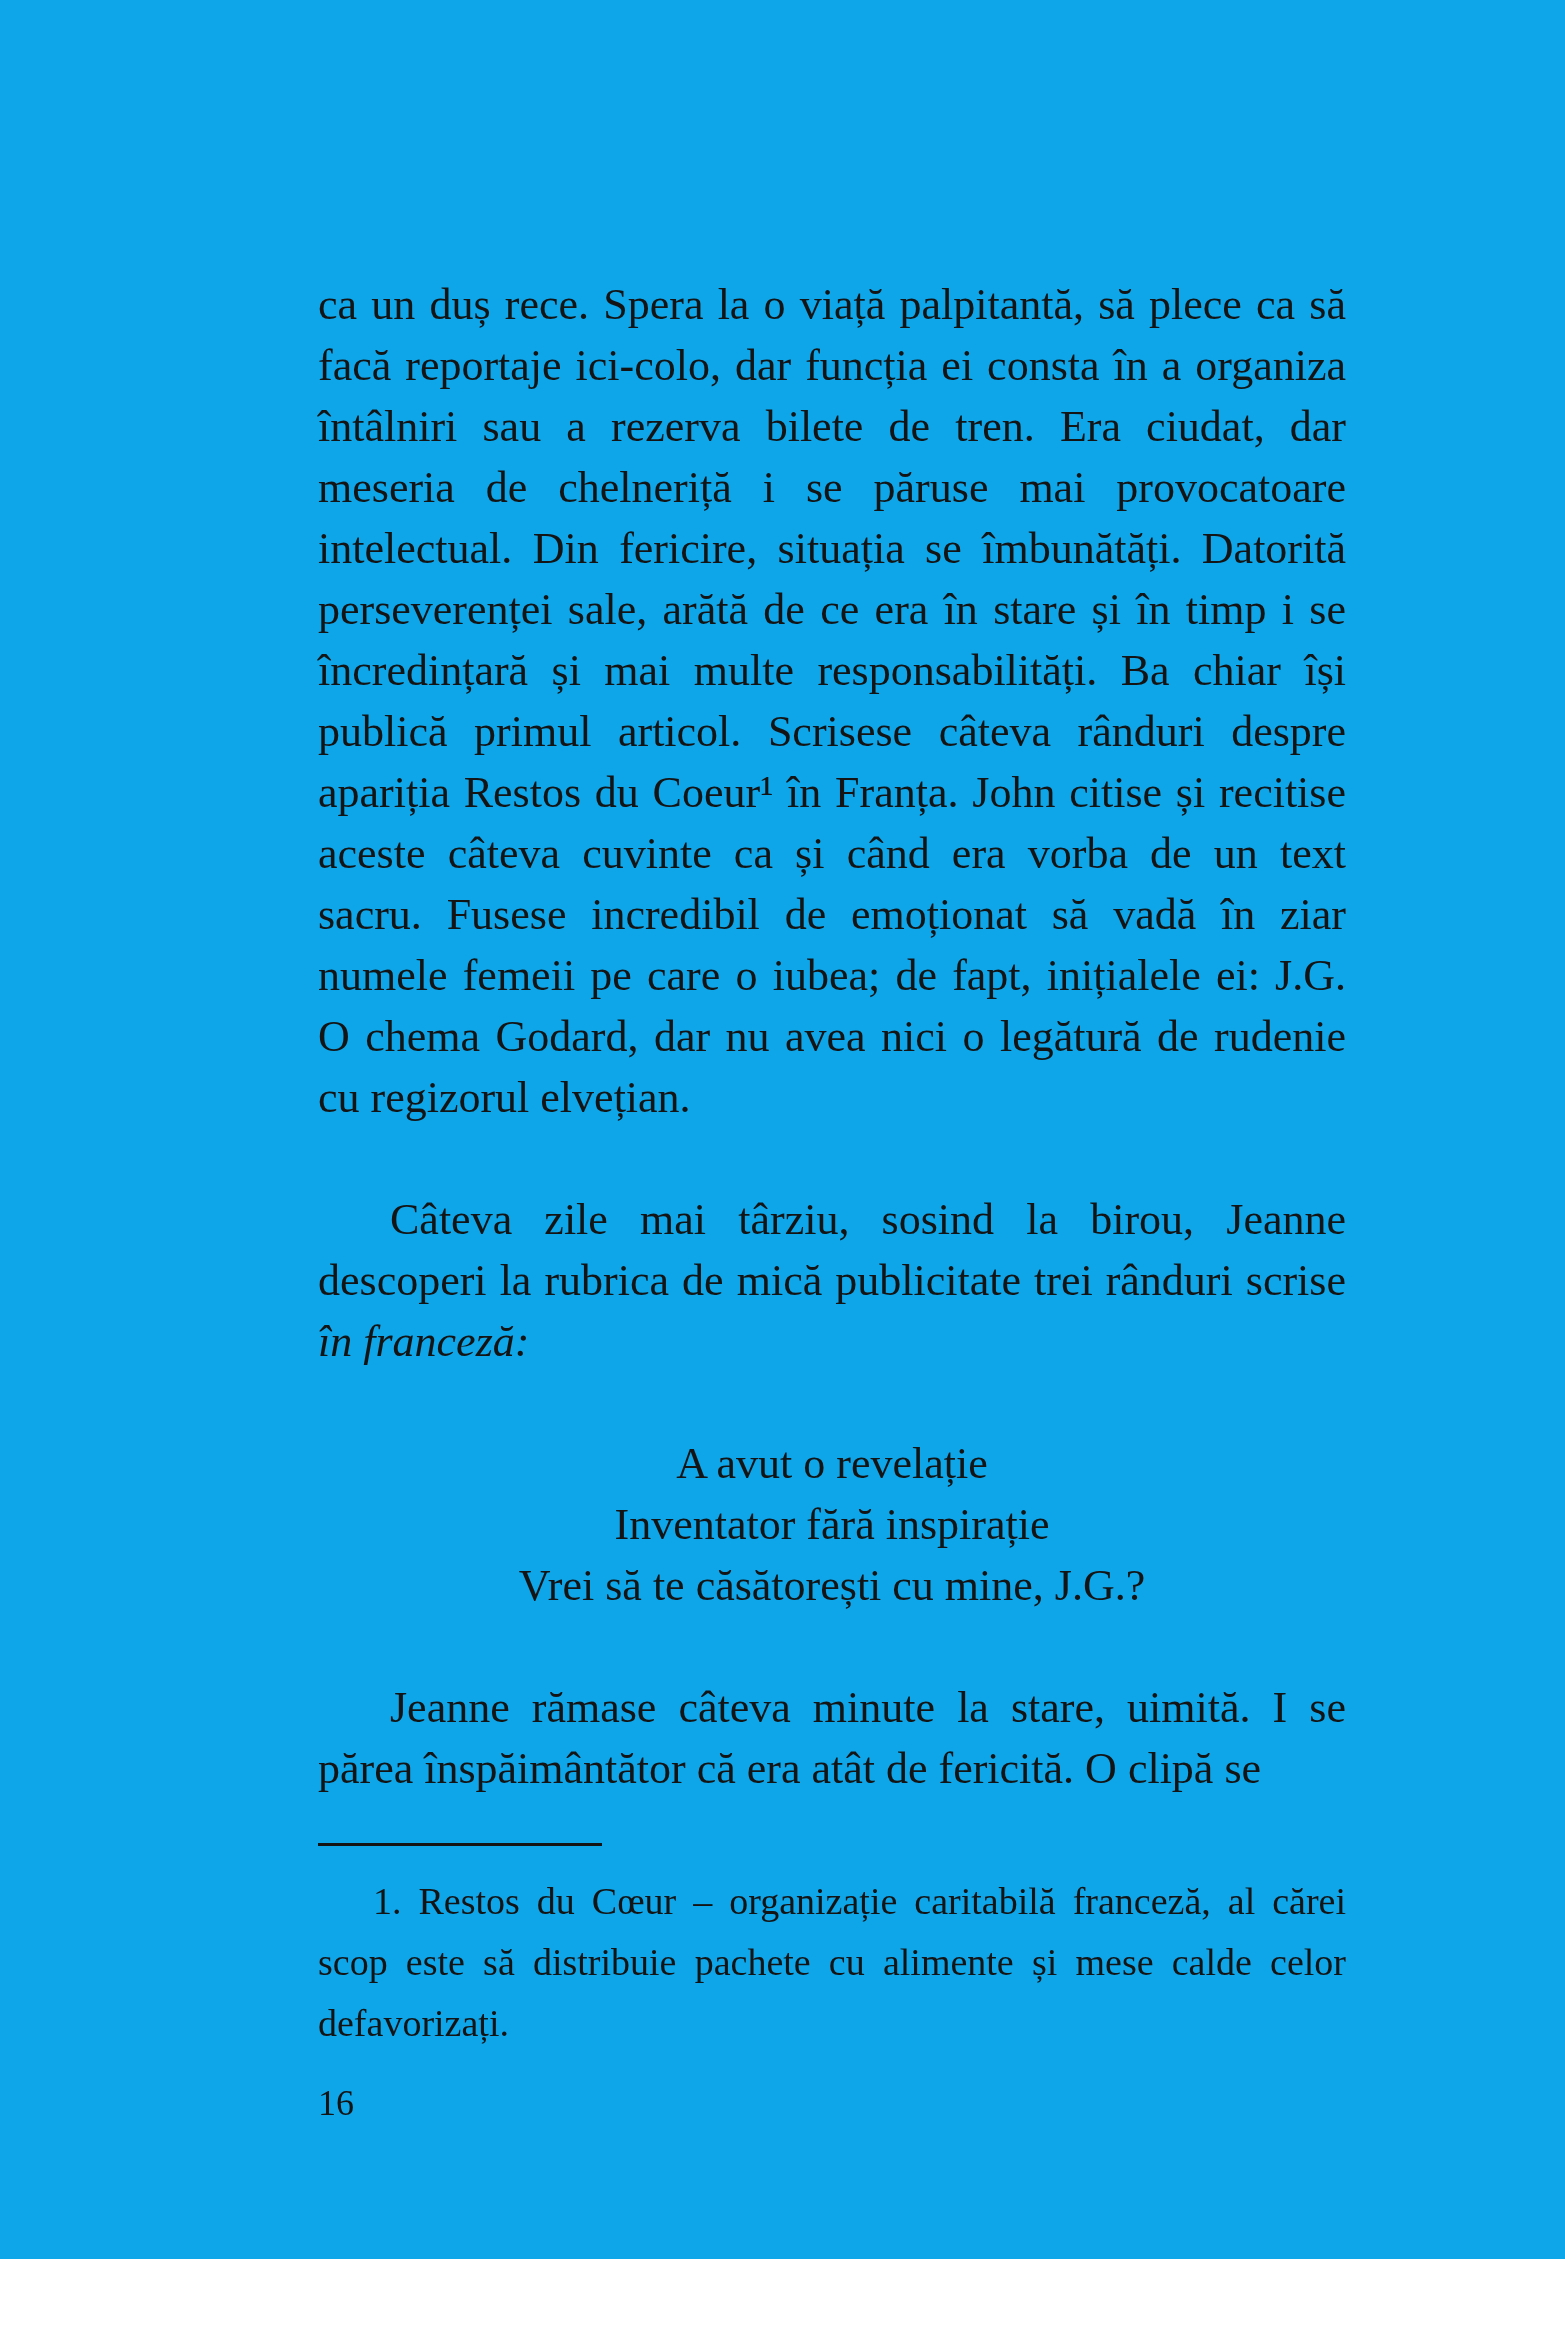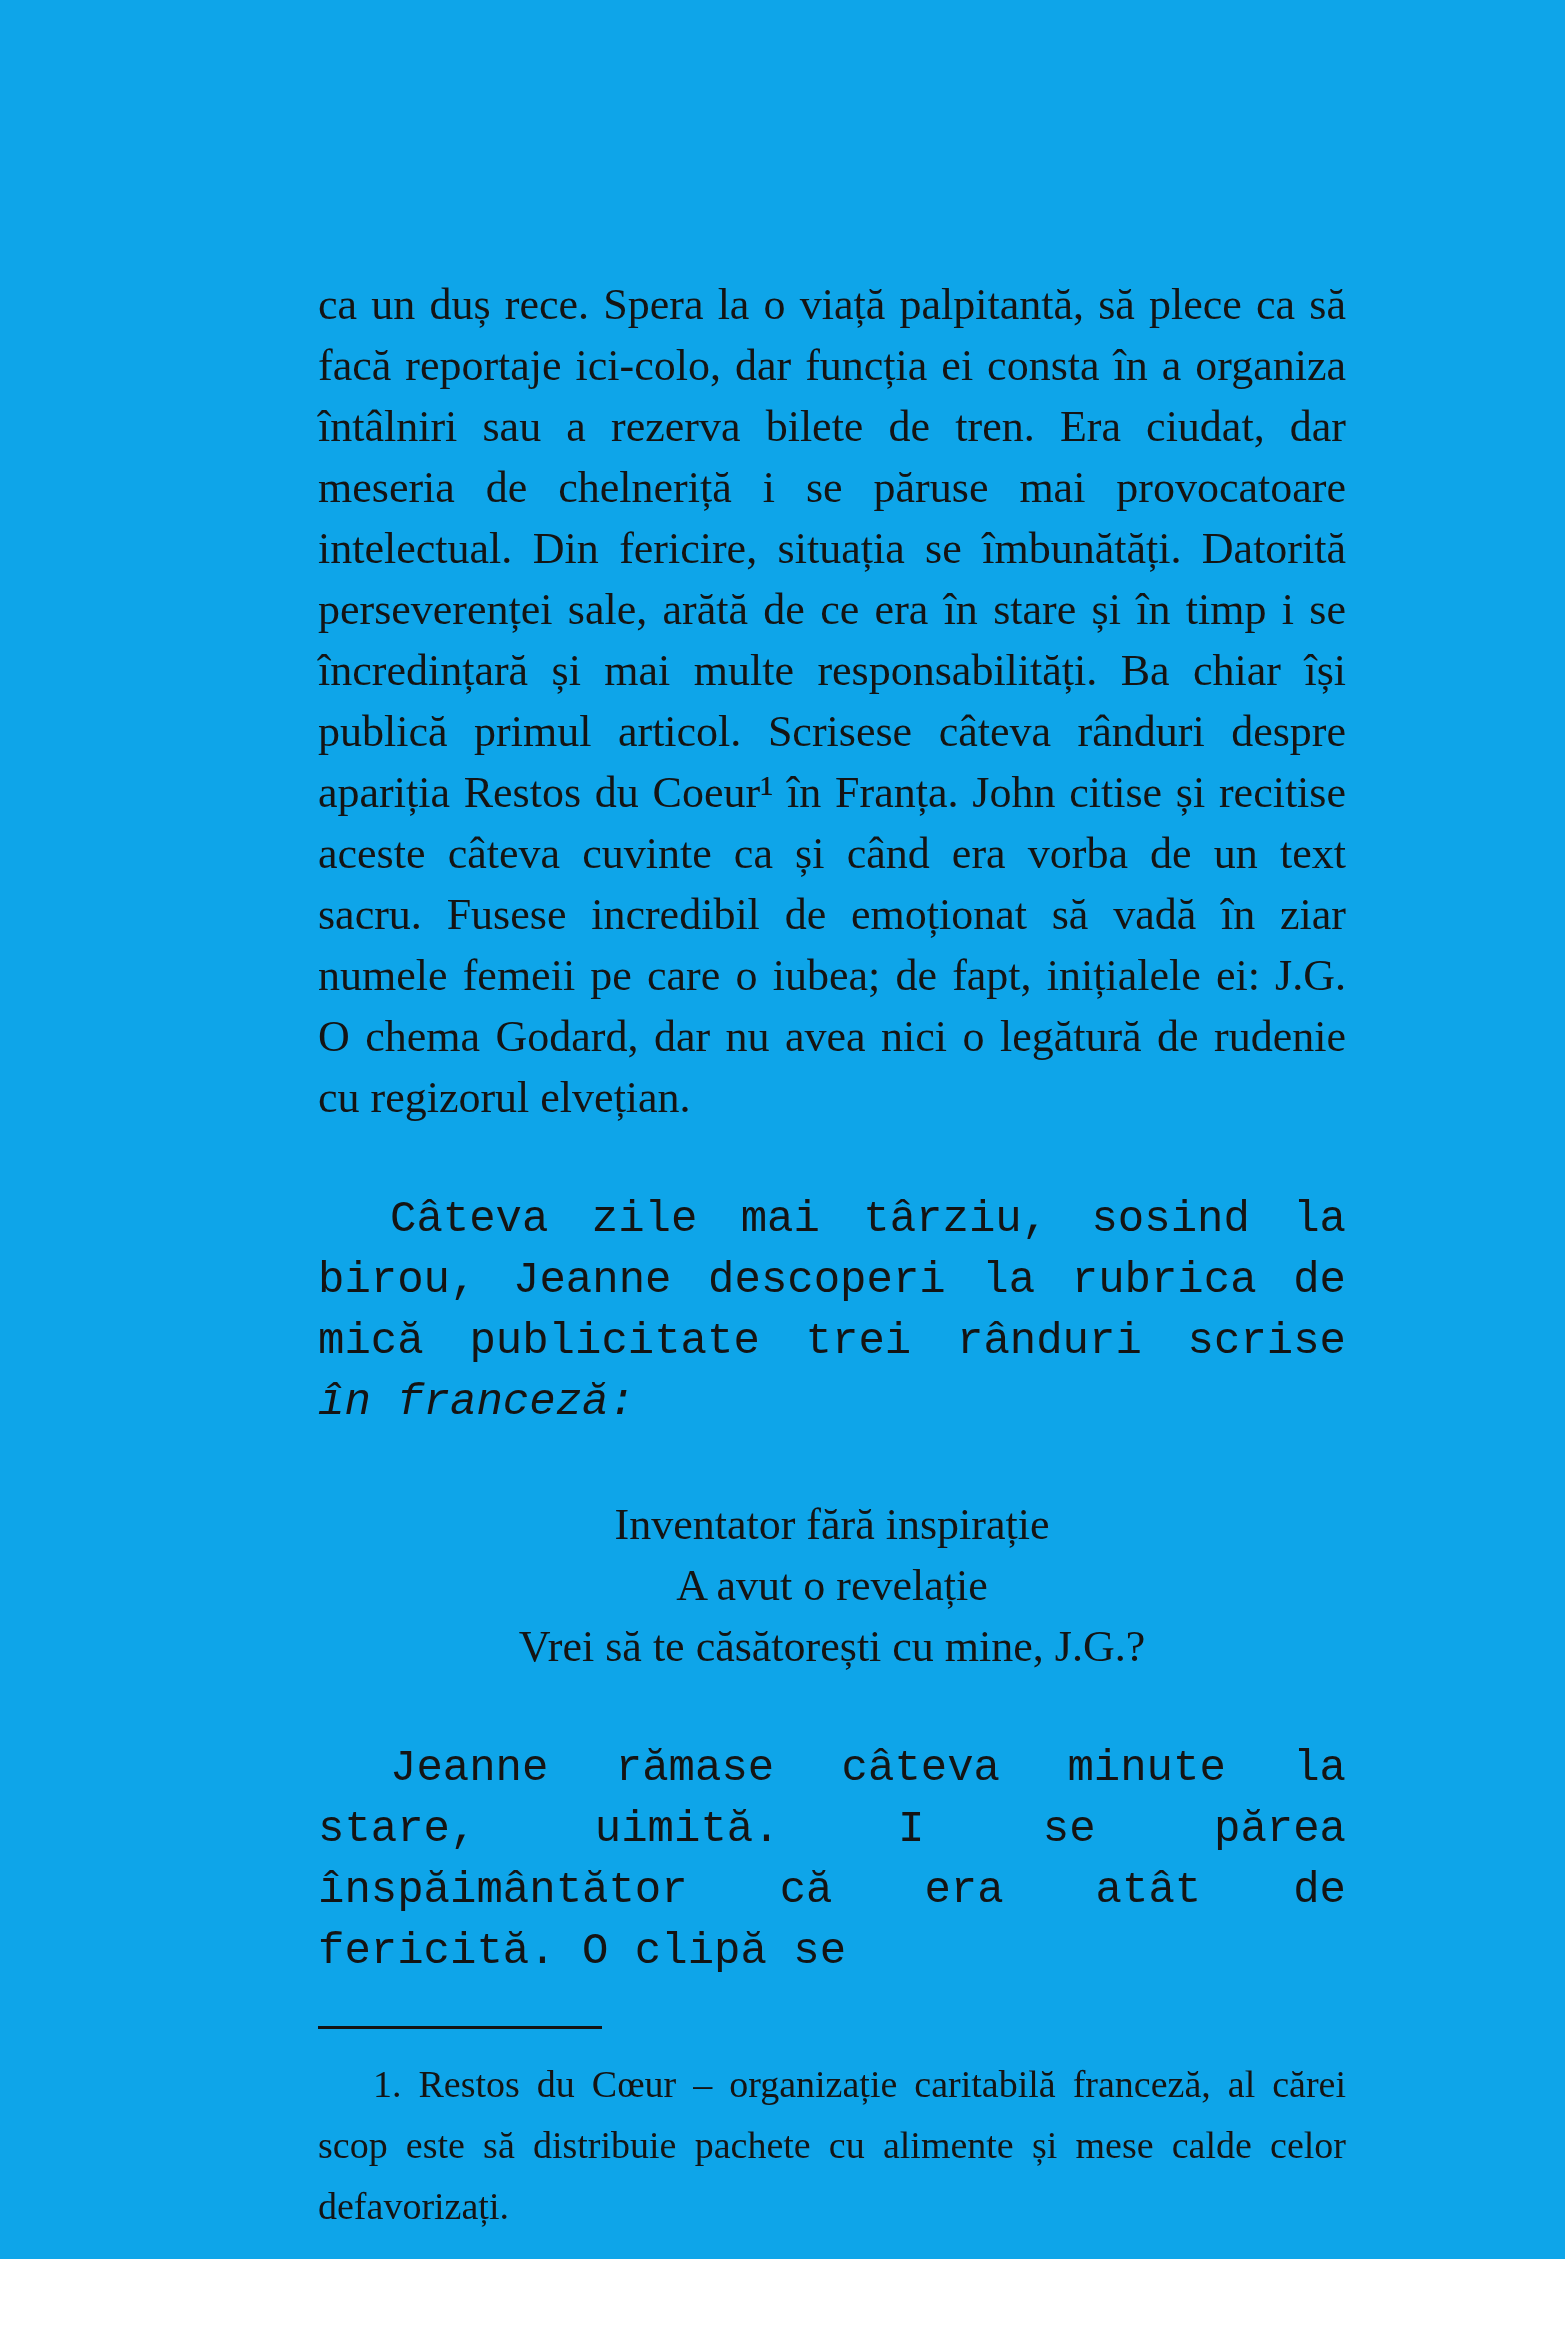--- a/index.html
+++ b/index.html
@@ -29,21 +29,20 @@
     margin: 0;
     padding: 0;
   }
   .para + .para,
   .ad-block,
   .para-after {
     margin-top: 61px;
   }
   .indent {
     text-indent: 72px;
-    font-family: Liberation Mono, monospace;
   }
   .no-indent {
     text-indent: 0;
   }
   .italic {
     font-style: italic;
   }
   .ad-block {
     text-align: center;
   }
@@ -76,22 +75,22 @@
 <body>
 
 <div class="page">
   <div class="text-block">
 
     <p class="para no-indent">ca un duș rece. Spera la o viață palpitantă, să plece ca să facă reportaje ici-colo, dar funcția ei consta în a organiza întâlniri sau a rezerva bilete de tren. Era ciudat, dar meseria de chelneriță i se păruse mai provocatoare intelectual. Din fericire, situația se îmbunătăți. Datorită perseverenței sale, arătă de ce era în stare și în timp i se încredințară și mai multe responsabilități. Ba chiar își publică primul articol. Scrisese câteva rânduri despre apariția Restos du Coeur¹ în Franța. John citise și recitise aceste câteva cuvinte ca și când era vorba de un text sacru. Fusese incredibil de emoționat să vadă în ziar numele femeii pe care o iubea; de fapt, inițialele ei: J.G. O chema Godard, dar nu avea nici o legătură de rudenie cu regizorul elvețian.</p>
 
     <p class="para indent"><span>Câteva zile mai târziu, sosind la birou, Jeanne descoperi la rubrica de mică publicitate trei rânduri scrise</span> <span class="italic">în franceză:</span></p>
 
     <div class="ad-block">
+      <p class="ad-line">A avut o revelație</p>
       <p class="ad-line">Inventator fără inspirație</p>
-      <p class="ad-line">A avut o revelație</p>
       <p class="ad-line">Vrei să te căsătorești cu mine, J.G.?</p>
     </div>
 
     <p class="para indent para-after">Jeanne rămase câteva minute la stare, uimită. I se părea înspăimântător că era atât de fericită. O clipă se</p>
 
     <div class="footnote-separator"></div>
 
     <p class="footnote">1. Restos du Cœur – organizație caritabilă franceză, al cărei scop este să distribuie pachete cu alimente și mese calde celor defavorizați.</p>
 
     <div class="page-number">16</div>

